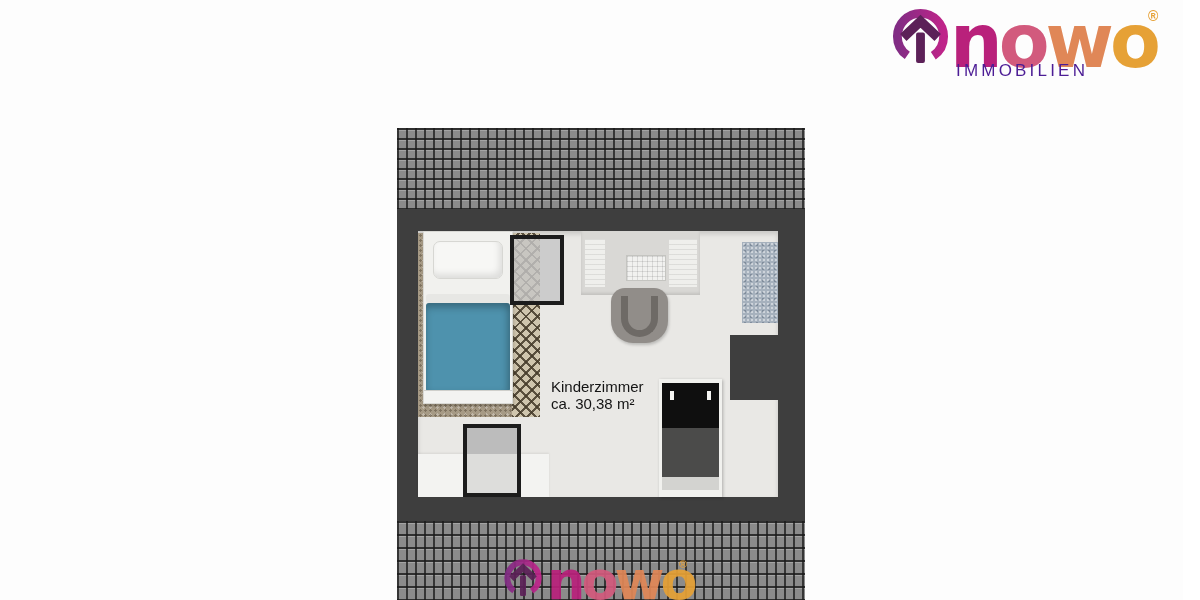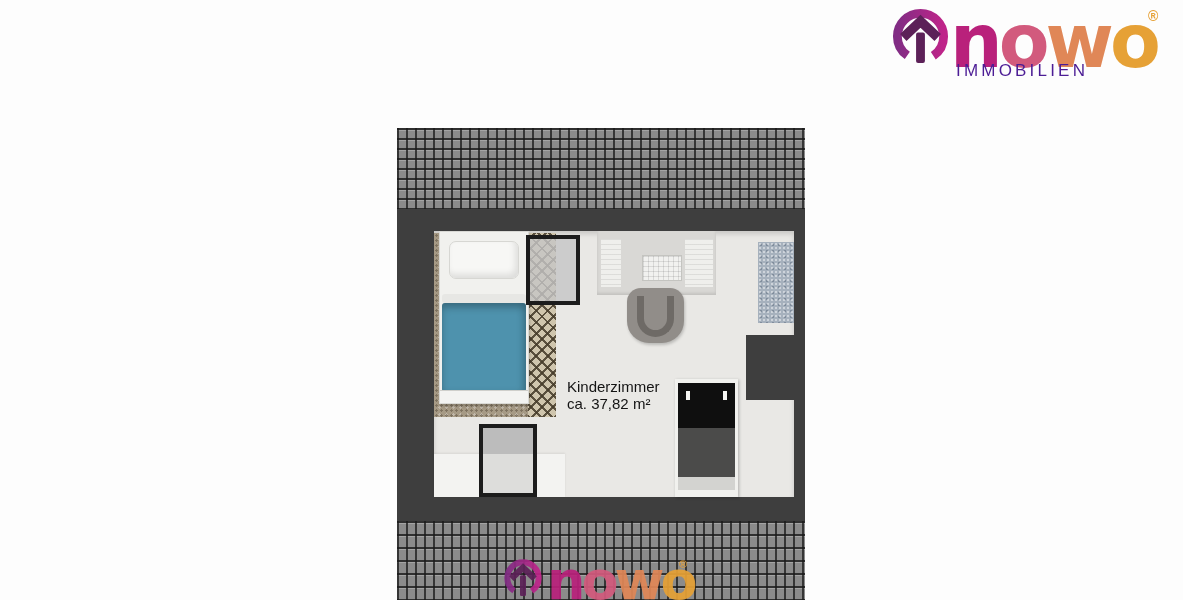--- a/index.html
+++ b/index.html
@@ -20,21 +20,21 @@
   .tiles{position:absolute;left:0;width:408px;background-color:#8b8b8b;}
   .roof-top{top:0;height:81px;
     background-image:
       repeating-linear-gradient(to right, rgba(25,25,25,.75) 0 2px, transparent 2px 9px),
       repeating-linear-gradient(to bottom, rgba(25,25,25,.8) 0 2px, rgba(255,255,255,.22) 2px 3px, transparent 3px 10px);}
   .roof-bottom{top:393px;height:79px;
     background-image:
       repeating-linear-gradient(to right, rgba(25,25,25,.75) 0 2px, transparent 2px 9px),
       repeating-linear-gradient(to bottom, rgba(25,25,25,.8) 0 2px, rgba(255,255,255,.22) 2px 3px, transparent 3px 13px);}
   .wall-block{position:absolute;left:0;top:81px;width:408px;height:312px;background:#3e3e3e;}
-  .room{position:absolute;left:37px;top:103px;width:360px;height:266px;background:#e9e8e5;
+  .room{position:absolute;left:21px;top:103px;width:360px;height:266px;background:#e9e8e5;
     box-shadow:inset 0 3px 5px rgba(0,0,0,.14);}
   .wall-notch{position:absolute;left:312px;top:104px;width:48px;height:65px;background:#3e3e3e;}
   
   .rug{position:absolute;left:0;top:2px;width:122px;height:184px;background-color:#a69a85;
     background-image:radial-gradient(rgba(62,52,36,.38) 1px, transparent 1.4px),
                      radial-gradient(rgba(255,255,255,.30) 1px, transparent 1.4px);
     background-size:5px 5px,7px 7px;background-position:0 0,2px 3px;}
   .rug-diamond{position:absolute;left:94px;top:2px;width:28px;height:184px;
     background-color:#cfc5ad;
     background-image:
@@ -162,21 +162,21 @@
         <div class="wr-black" style="background-color: rgb(15, 15, 15);">
           <div class="wr-handle wr-h1"></div>
           <div class="wr-handle wr-h2"></div>
         </div>
         <div class="wr-mid"></div>
         <div class="wr-strip"></div>
       </div>
 
       <div class="room-label">
         <div>Kinderzimmer</div>
-        <div>ca. 37,82 m²</div>
+        <div>ca. 30,38 m²</div>
       </div>
     </div>
 
     <div class="watermark">
       <svg class="wm-icon" viewBox="0 0 60 60">
         <circle cx="30" cy="30" r="23.5" fill="none" stroke="url(#ringGrad)" stroke-width="9" stroke-dasharray="22.9 28 96.7 0"></circle>
         <path d="M12.5 31 L30 14.5 L47.5 31" fill="none" stroke="#5c2158" stroke-width="9.5"></path>
         <rect x="25.5" y="26" width="9" height="31" rx="2" fill="#5c2158"></rect>
       </svg>
       <div class="wm-wordmark">

